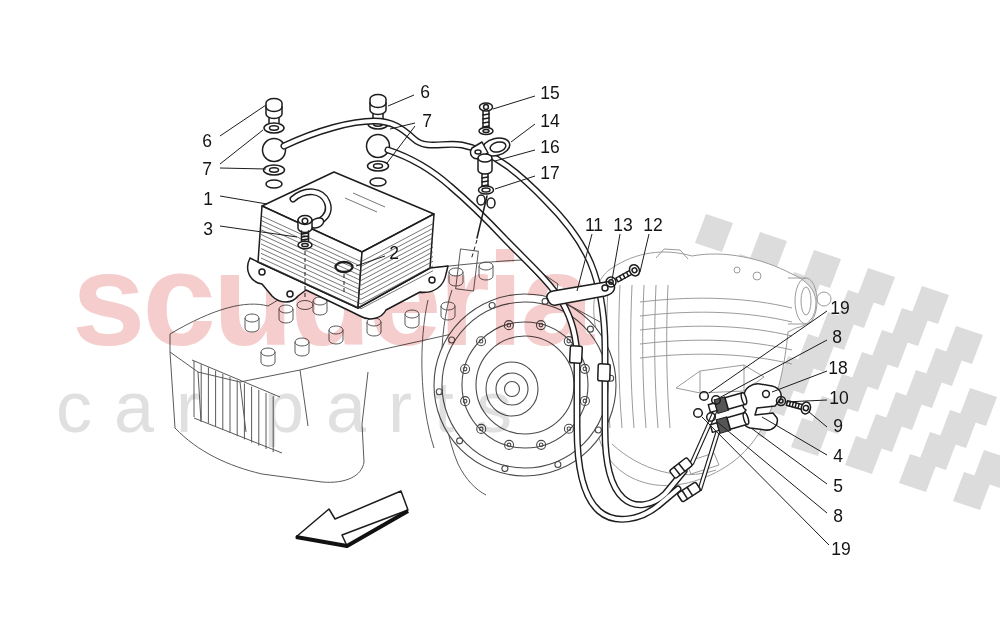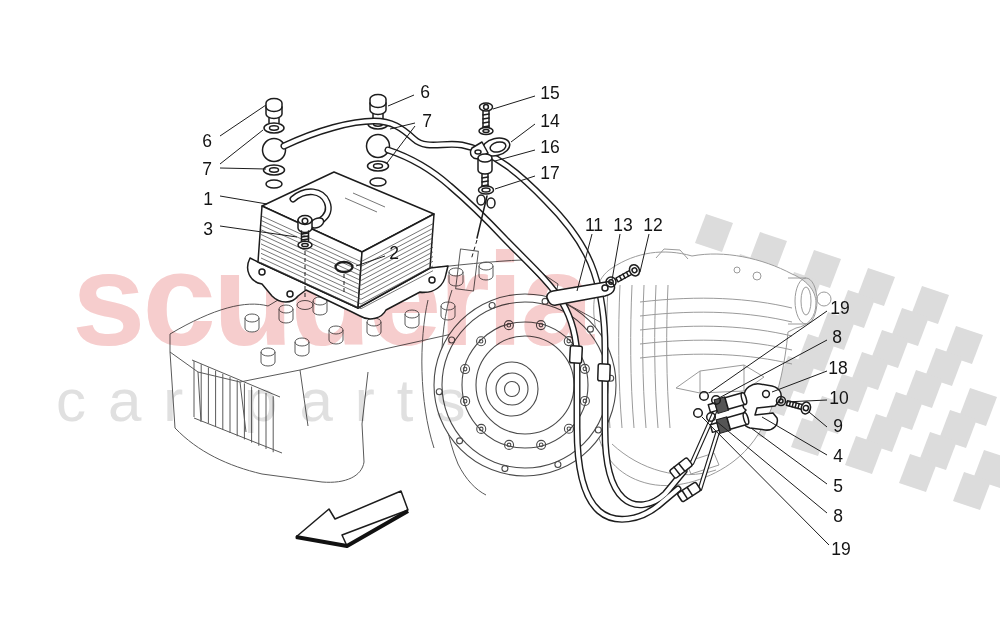--- a/index.html
+++ b/index.html
@@ -3,21 +3,21 @@
 <meta charset="utf-8">
 <style>
   html,body{margin:0;padding:0;background:#fff;}
   #stage{position:relative;width:1000px;height:632px;background:#ffffff;overflow:hidden;
          font-family:"Liberation Sans",sans-serif;}
   #stage svg{position:absolute;left:0;top:0;}
   .layer-flag{z-index:1;}
   .layer-bg{z-index:2;}
   .wm-brand{position:absolute;z-index:3;left:72px;top:224px;font-size:132px;font-weight:bold;
             letter-spacing:-3px;mix-blend-mode:multiply;white-space:nowrap;user-select:none;}
-  .wm-tagline{position:absolute;z-index:4;left:56px;top:366px;font-size:60px;font-weight:normal;
+  .wm-tagline{position:absolute;z-index:4;left:56px;top:366px;font-size:72px;font-weight:normal;
             letter-spacing:22px;mix-blend-mode:multiply;white-space:nowrap;user-select:none;}
   .layer-fg{z-index:5;}
   
   .k{stroke:#1c1c1c;fill:none;stroke-width:1.5;stroke-linecap:round;stroke-linejoin:round;}
   .kf{stroke:#1c1c1c;fill:#ffffff;stroke-width:1.5;stroke-linecap:round;stroke-linejoin:round;}
   .kd{stroke:#1c1c1c;fill:#555555;stroke-width:1;}
   .kr{stroke:#1c1c1c;fill:none;stroke-width:2.3;}
   .g{stroke:#5a5a5a;fill:none;stroke-width:1;stroke-linejoin:round;}
   .gf{stroke:#4a4a4a;fill:#ffffff;stroke-width:1.1;}
   .fw{stroke:#4a4a4a;fill:none;stroke-width:1.1;}

